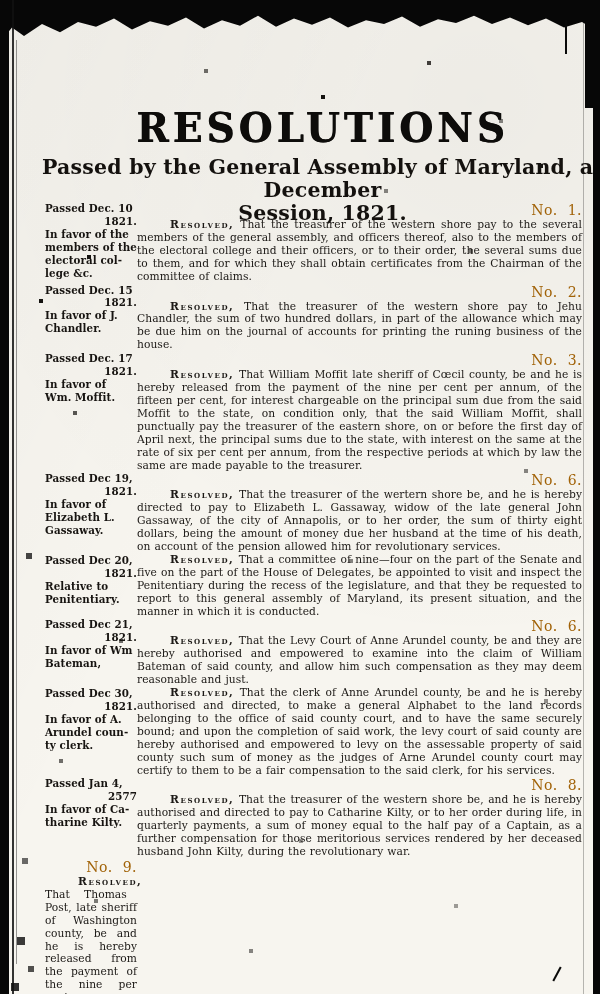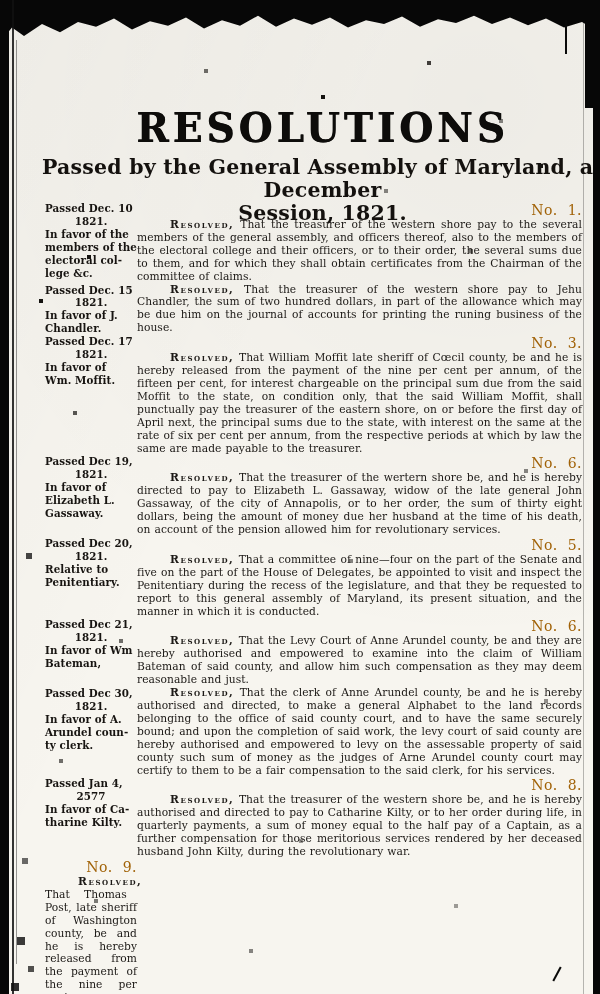--- a/index.html
+++ b/index.html
@@ -55,21 +55,21 @@
   }
   .subtitle{margin-top:6px;font-size:20.5px;font-weight:bold;line-height:23px;letter-spacing:.2px;color:#14110e;}
   
   .content{position:absolute;left:45px;top:202px;width:537px;z-index:2;color:#1b1815;}
   .res-row{display:grid;grid-template-columns:92px 1fr;}
   .margin-note{
     font-size:10.3px;font-weight:bold;line-height:12.9px;
     color:#171411;letter-spacing:.1px;
   }
   .margin-note .mline{text-align:left;}
-  .margin-note .mline:nth-child(2){text-align:center;}
+  .margin-note .mline:nth-child(2){text-align:right;}
   .res-number{
     margin:0;font-size:14px;font-weight:normal;line-height:17px;
     text-align:right;word-spacing:5px;letter-spacing:.5px;color:#a16207;
   }
   .res-text{
     margin:0;font-size:10.7px;line-height:12.9px;
     text-align:justify;text-indent:13px;
     letter-spacing:.05px;word-spacing:.6px;
     color:#1b1815;
   }
@@ -115,20 +115,21 @@
       </div>
     </div>
     <div class="res-row">
       <div class="margin-note">
         <div class="mline">Passed Dec. 15</div>
         <div class="mline">1821.</div>
         <div class="mline">In favor of J.</div>
         <div class="mline">Chandler.</div>
       </div>
       <div>
+        <h2 class="res-number">No. 2.</h2>
         <p class="res-text"><span class="resolved">Resolved,</span><span> That the treasurer of the western shore pay to Jehu Chandler, the sum of two hundred dollars, in part of the allowance which may be due him on the journal of accounts for printing the runing business of the house.</span></p>
       </div>
     </div>
     <div class="res-row">
       <div class="margin-note">
         <div class="mline">Passed Dec. 17</div>
         <div class="mline">1821.</div>
         <div class="mline">In favor of</div>
         <div class="mline">Wm. Moffit.</div>
       </div>
@@ -151,21 +152,20 @@
       </div>
     </div>
     <div class="res-row">
       <div class="margin-note">
         <div class="mline">Passed Dec 20,</div>
         <div class="mline">1821.</div>
         <div class="mline">Relative to</div>
         <div class="mline">Penitentiary.</div>
       </div>
       <div>
-        <h2 class="res-number">No. 5.</h2>
         <p class="res-text"><span class="resolved">Resolved,</span><span> That a committee of nine—four on the part of the Senate and five on the part of the House of Delegates, be appointed to visit and inspect the Penitentiary during the recess of the legislature, and that they be requested to report to this general assembly of Maryland, its present situation, and the manner in which it is conducted.</span></p>
       </div>
     </div>
     <div class="res-row">
       <div class="margin-note">
         <div class="mline">Passed Dec 21,</div>
         <div class="mline">1821.</div>
         <div class="mline">In favor of Wm</div>
         <div class="mline">Bateman,</div>
       </div>

